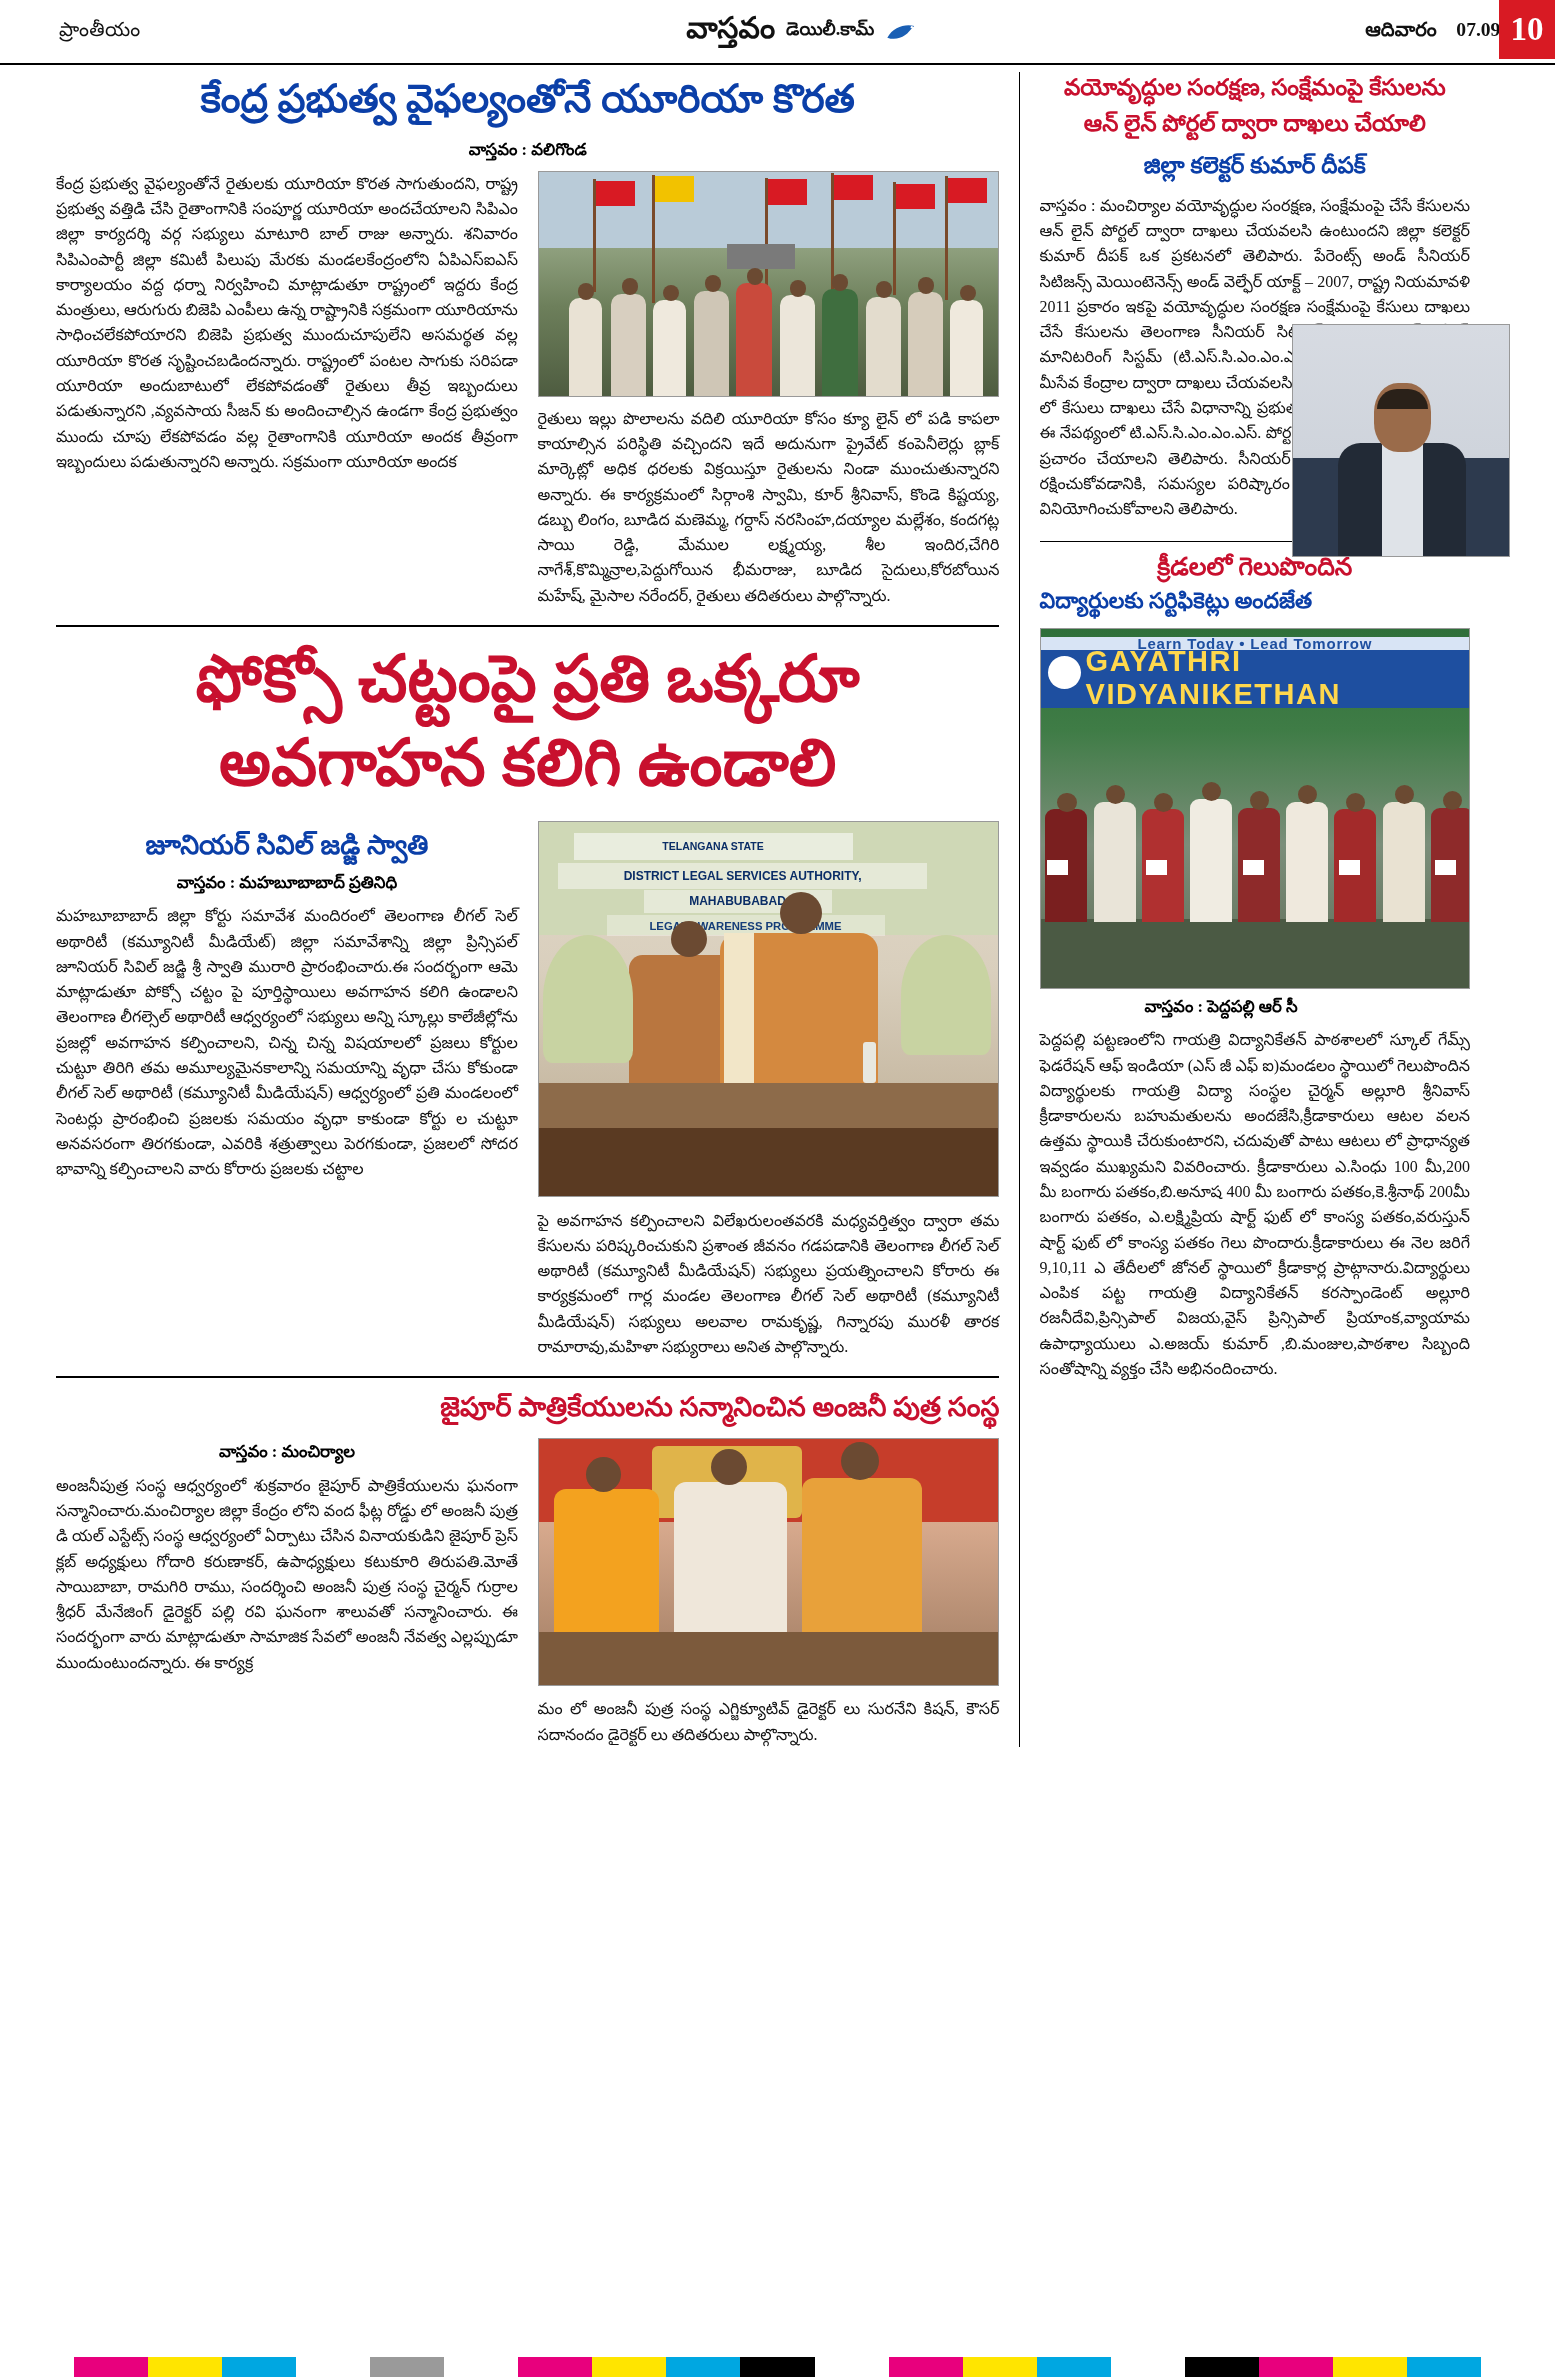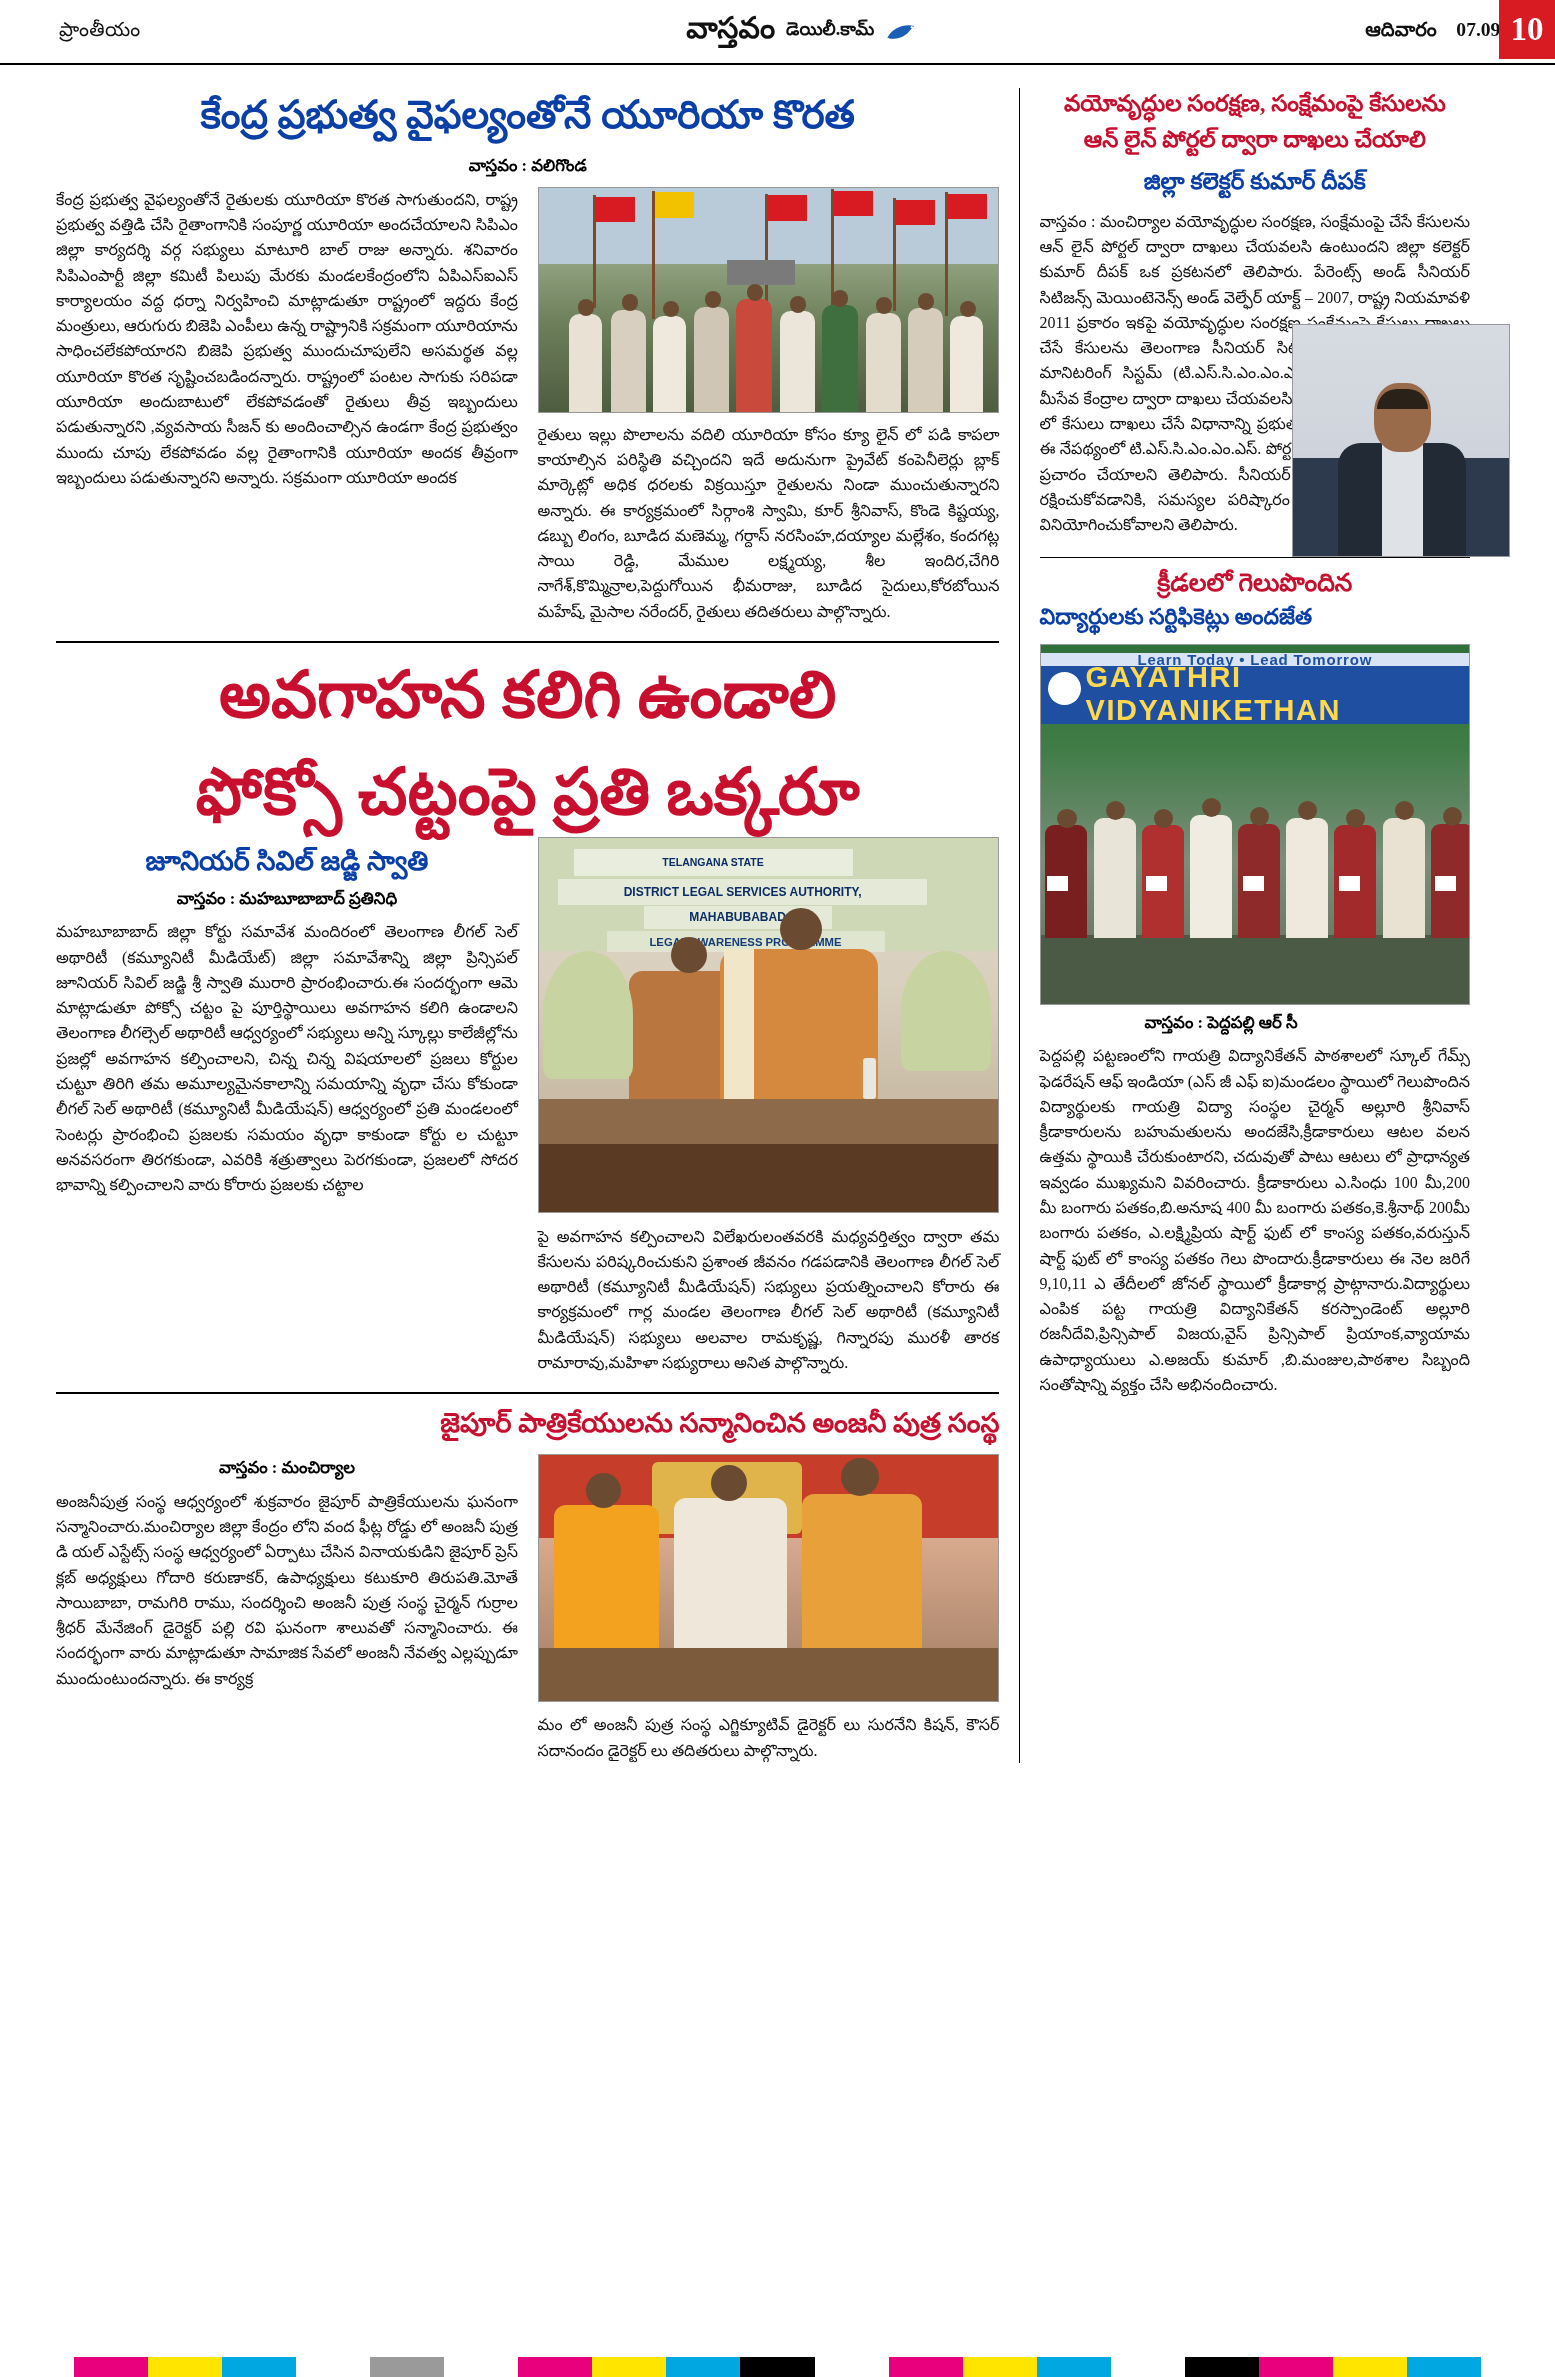--- a/index.html
+++ b/index.html
@@ -73,21 +73,21 @@
     color: #fff;
     font-size: 33px;
     font-weight: bold;
     display: flex; align-items: center; justify-content: center;
     font-family: "Liberation Serif", serif;
   }
 
   
   .content {
     display: flex;
-    padding: 23px 45px 0 56px;
+    padding: 7px 45px 0 56px;
     gap: 0;
   }
   .col-left { width: 963px; padding-right: 19.6px; }
   .col-right { width: 451px; padding-left: 19.6px; border-left: 1.5px solid #000; }
 
   .hl-blue {
     color: #0b3fa8;
     font-weight: bold;
     font-family: "Liberation Serif", serif;
     line-height: 1.25;
@@ -234,22 +234,22 @@
               </div>
             </div>
             <div class="body-text">రైతులు ఇల్లు పొలాలను వదిలి యూరియా కోసం క్యూ లైన్ లో పడి కాపలా కాయాల్సిన పరిస్థితి వచ్చిందని ఇదే అదునుగా ప్రైవేట్ కంపెనీలెర్లు బ్లాక్ మార్కెట్లో అధిక ధరలకు విక్రయిస్తూ రైతులను నిండా ముంచుతున్నారని అన్నారు. ఈ కార్యక్రమంలో సిర్గాంశి స్వామి, కూర్ శ్రీనివాస్, కొండె కిష్టయ్య, డబ్బు లింగం, బూడిద మణెమ్మ, గర్దాస్ నరసింహ,దయ్యాల మల్లేశం, కందగట్ల సాయి రెడ్డి, మేముల లక్ష్మయ్య, శీల ఇందిర,చేగిరి నాగేశ్,కొమ్మిన్రాల,పెద్దుగోయిన భీమరాజు, బూడిద సైదులు,కోరబోయిన మహేష్, మైసాల నరేందర్, రైతులు తదితరులు పాల్గొన్నారు.</div>
           </div>
         </div>
       </div>
 
       <hr class="hr-thick">
 
       <div>
+        <div class="hl-red h-big">ఫోక్సో చట్టంపై ప్రతి ఒక్కరూ</div>
         <div class="hl-red h-big2">అవగాహన కలిగి ఉండాలి</div>
-        <div class="hl-red h-big">ఫోక్సో చట్టంపై ప్రతి ఒక్కరూ</div>
         <div class="flex-row">
           <div style="flex:1;">
             <div class="hl-blue h-mid">జూనియర్ సివిల్ జడ్జి స్వాతి</div>
             <div class="byline">వాస్తవం : మహబూబాబాద్ ప్రతినిధి</div>
             <div class="body-text">మహబూబాబాద్ జిల్లా కోర్టు సమావేశ మందిరంలో తెలంగాణ లీగల్ సెల్ అథారిటీ (కమ్యూనిటీ మీడియేట్) జిల్లా సమావేశాన్ని జిల్లా ప్రిన్సిపల్ జూనియర్ సివిల్ జడ్జి శ్రీ స్వాతి మురారి ప్రారంభించారు.ఈ సందర్భంగా ఆమె మాట్లాడుతూ పోక్సో చట్టం పై పూర్తిస్థాయిలు అవగాహన కలిగి ఉండాలని తెలంగాణ లీగల్సెల్ అథారిటీ ఆధ్వర్యంలో సభ్యులు అన్ని స్కూల్లు కాలేజీల్లోను ప్రజల్లో అవగాహన కల్పించాలని, చిన్న చిన్న విషయాలలో ప్రజలు కోర్టుల చుట్టూ తిరిగి తమ అమూల్యమైనకాలాన్ని సమయాన్ని వృధా చేసు కోకుండా లీగల్ సెల్ అథారిటీ (కమ్యూనిటీ మీడియేషన్) ఆధ్వర్యంలో ప్రతి మండలంలో సెంటర్లు ప్రారంభించి ప్రజలకు సమయం వృధా కాకుండా కోర్టు ల చుట్టూ అనవసరంగా తిరగకుండా, ఎవరికి శత్రుత్వాలు పెరగకుండా, ప్రజలలో సోదర భావాన్ని కల్పించాలని వారు కోరారు ప్రజలకు చట్టాల</div>
           </div>
           <div style="flex:1;">
             <div class="photo ph-legal" style="height:376px;margin-bottom:10.5px;">
               <div class="ph-inner">
                 <div style="position:absolute;left:0;top:0;right:0;height:113px;background:#cfd8b6;"></div>

